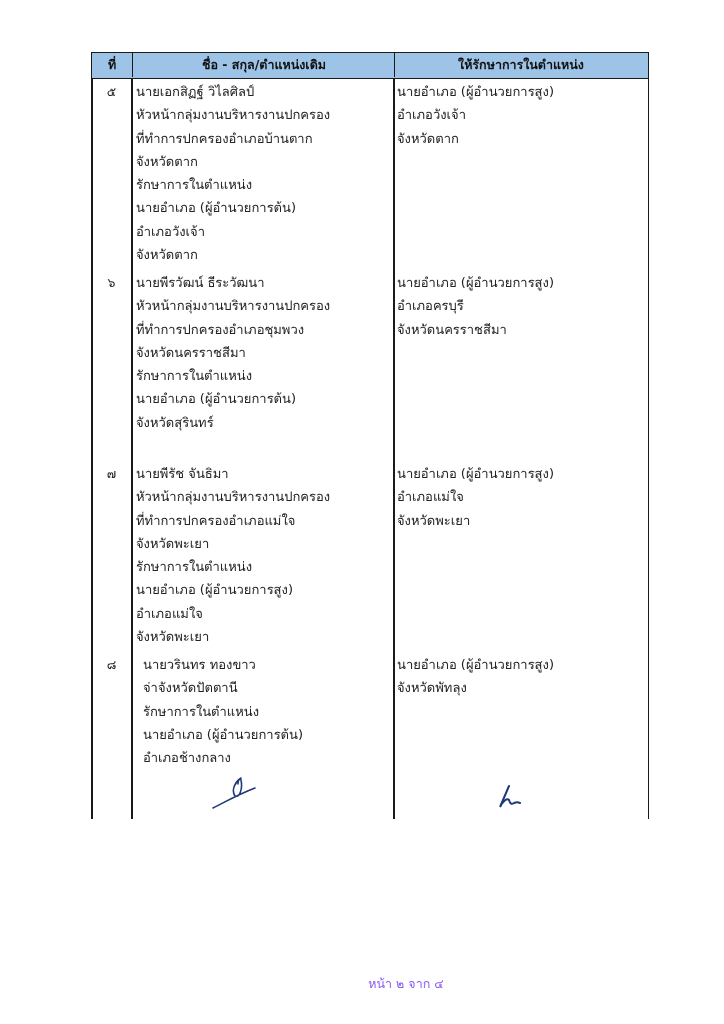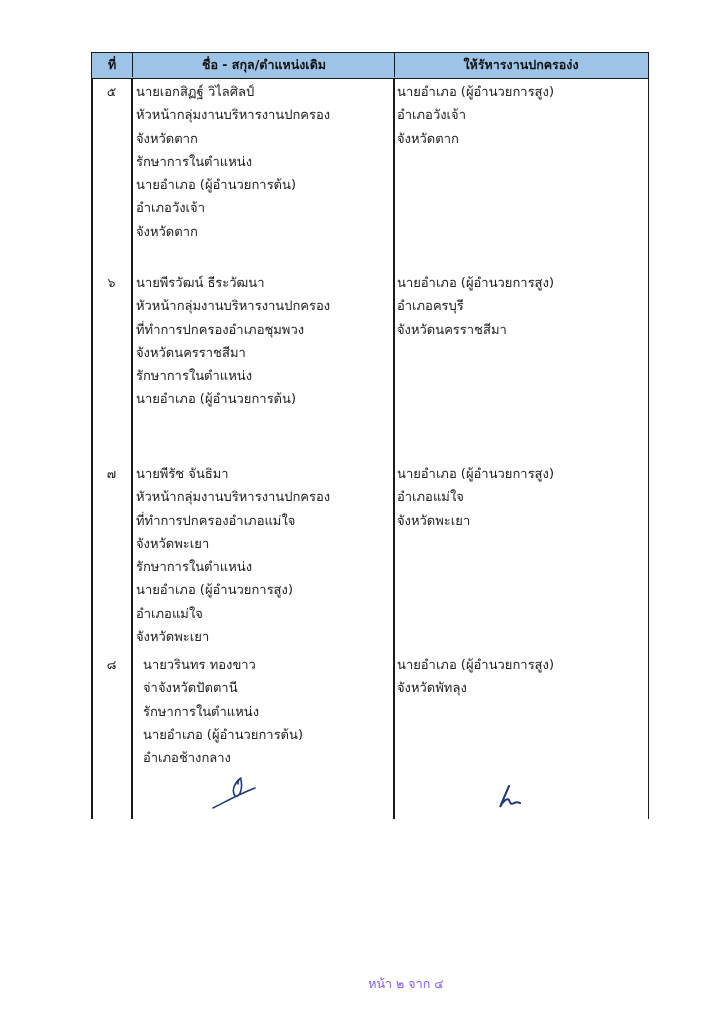--- a/index.html
+++ b/index.html
@@ -109,35 +109,36 @@
 
 <div class="page">
 
   <div class="table">
 
     <div class="hdr">
       <div class="hdr-cell" style="left:0;width:40px;">ที่</div>
       <div class="hdr-div" style="left:39.5px;"></div>
       <div class="hdr-cell" style="left:41px;width:262px;">ชื่อ - สกุล/ตำแหน่งเดิม</div>
       <div class="hdr-div" style="left:301.5px;"></div>
-      <div class="hdr-cell" style="left:303px;width:252px;">ให้รัหารงานปกครอง่ง</div>
+      <div class="hdr-cell" style="left:303px;width:252px;">ให้รักษาการในตำแหน่ง</div>
     </div>
 
     <div class="body-lines">
       <div class="vline" style="left:0;"></div>
       <div class="vline" style="left:40px;"></div>
       <div class="vline" style="left:302px;"></div>
       <div class="vline" style="left:556.5px;"></div>
     </div>
 
     <div class="row" style="top:28px;">
       <div class="num">๕</div>
       <div class="col" style="left:45px;">
         <div class="line">นายเอกสิฏฐ์ วิไลศิลป์</div>
         <div class="line">หัวหน้ากลุ่มงานบริหารงานปกครอง</div>
+        <div class="line">ที่ทำการปกครองอำเภอบ้านตาก</div>
         <div class="line">จังหวัดตาก</div>
         <div class="line">รักษาการในตำแหน่ง</div>
         <div class="line">นายอำเภอ (ผู้อำนวยการต้น)</div>
         <div class="line">อำเภอวังเจ้า</div>
         <div class="line">จังหวัดตาก</div>
       </div>
       <div class="col" style="left:306px;">
         <div class="line">นายอำเภอ (ผู้อำนวยการสูง)</div>
         <div class="line">อำเภอวังเจ้า</div>
         <div class="line">จังหวัดตาก</div>
@@ -146,20 +147,21 @@
 
     <div class="row" style="top:219px;">
       <div class="num">๖</div>
       <div class="col" style="left:45px;">
         <div class="line">นายพีรวัฒน์ ธีระวัฒนา</div>
         <div class="line">หัวหน้ากลุ่มงานบริหารงานปกครอง</div>
         <div class="line">ที่ทำการปกครองอำเภอชุมพวง</div>
         <div class="line">จังหวัดนครราชสีมา</div>
         <div class="line">รักษาการในตำแหน่ง</div>
         <div class="line">นายอำเภอ (ผู้อำนวยการต้น)</div>
+        <div class="line">จังหวัดสุรินทร์</div>
       </div>
       <div class="col" style="left:306px;">
         <div class="line">นายอำเภอ (ผู้อำนวยการสูง)</div>
         <div class="line">อำเภอครบุรี</div>
         <div class="line">จังหวัดนครราชสีมา</div>
       </div>
     </div>
 
     <div class="row" style="top:410px;">
       <div class="num">๗</div>

